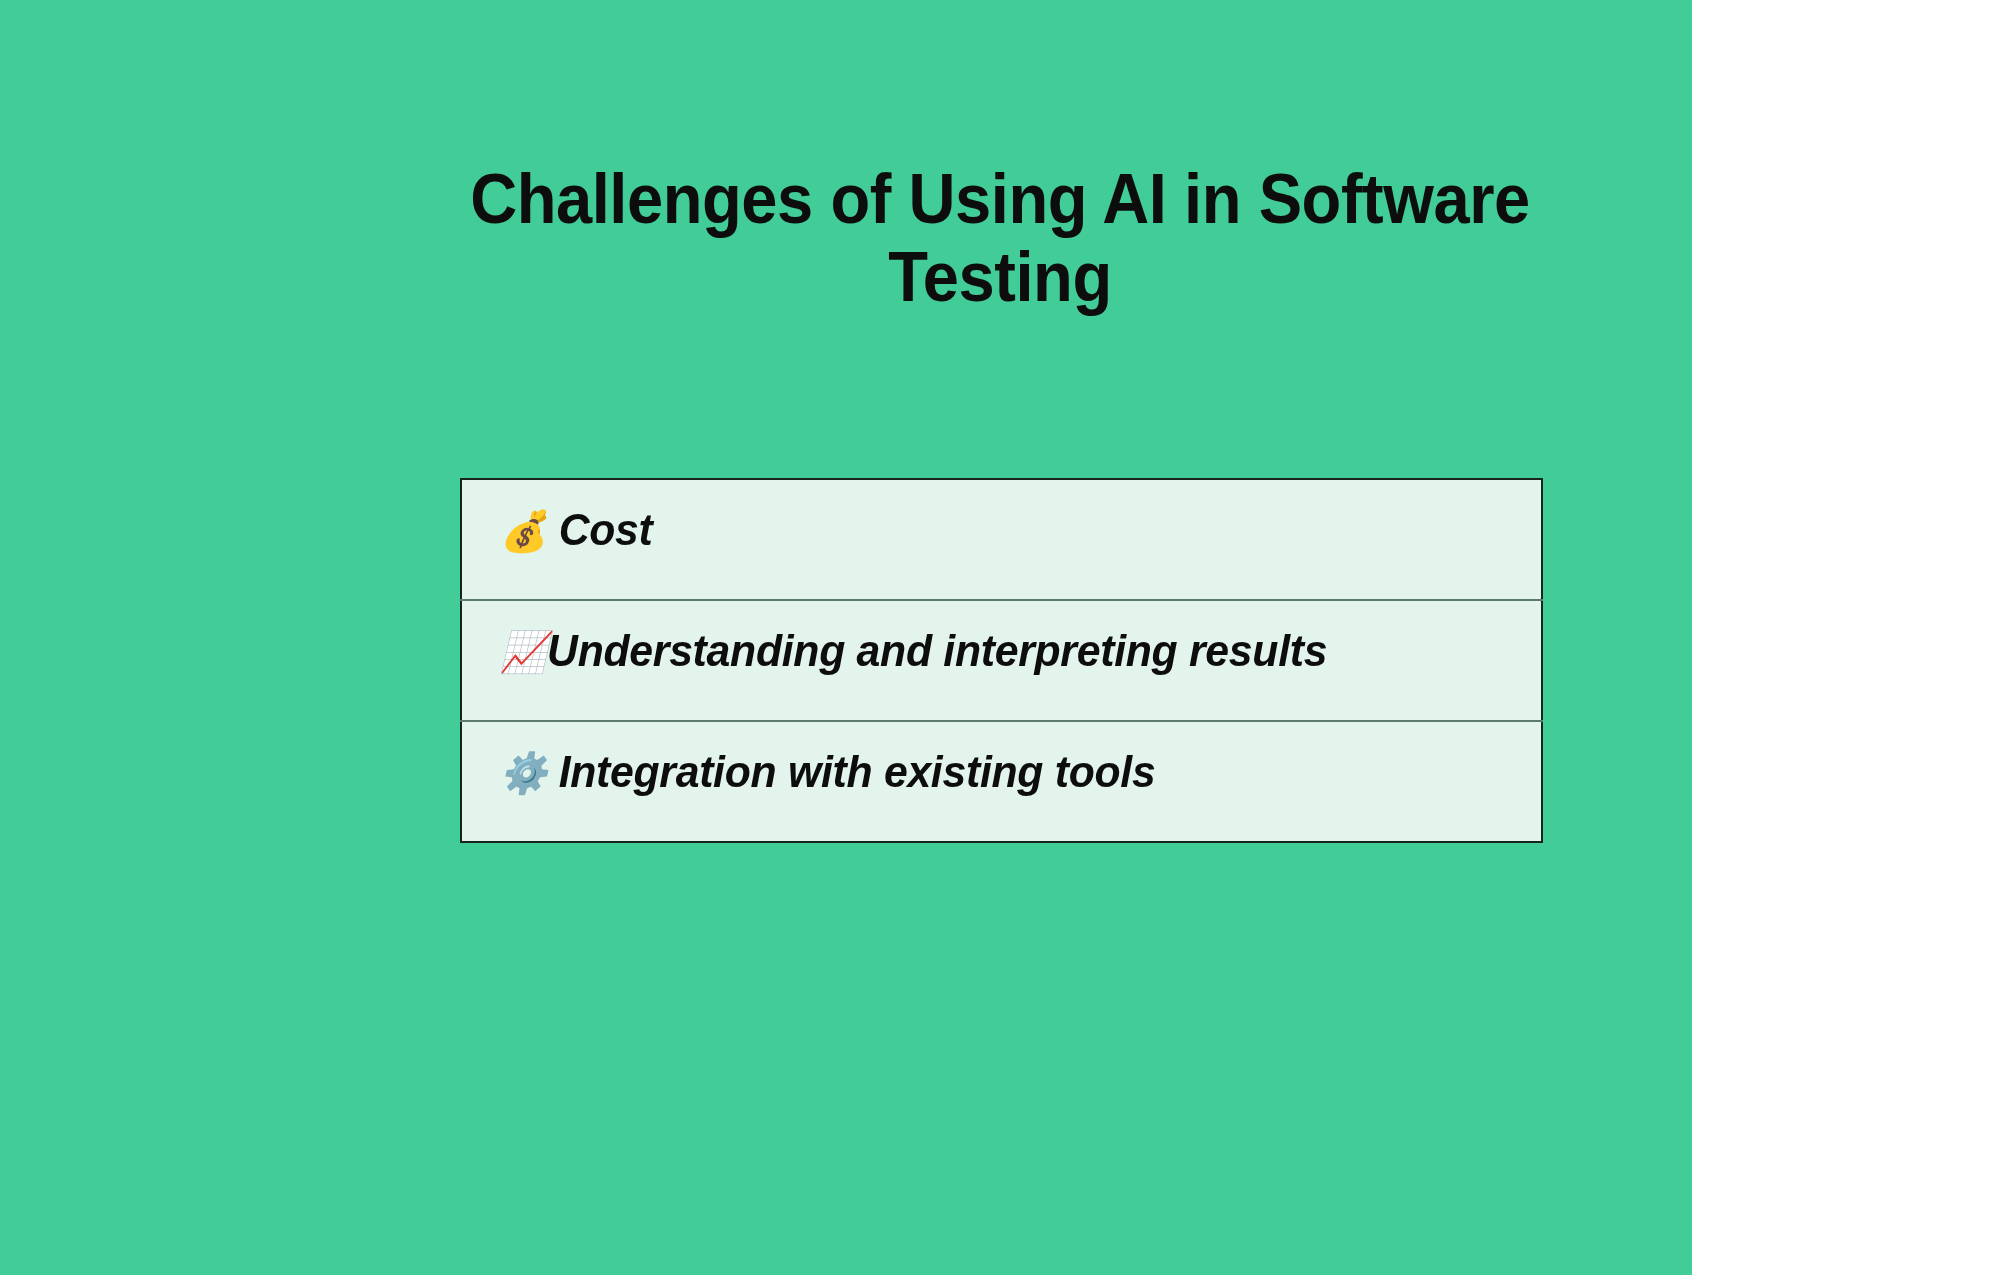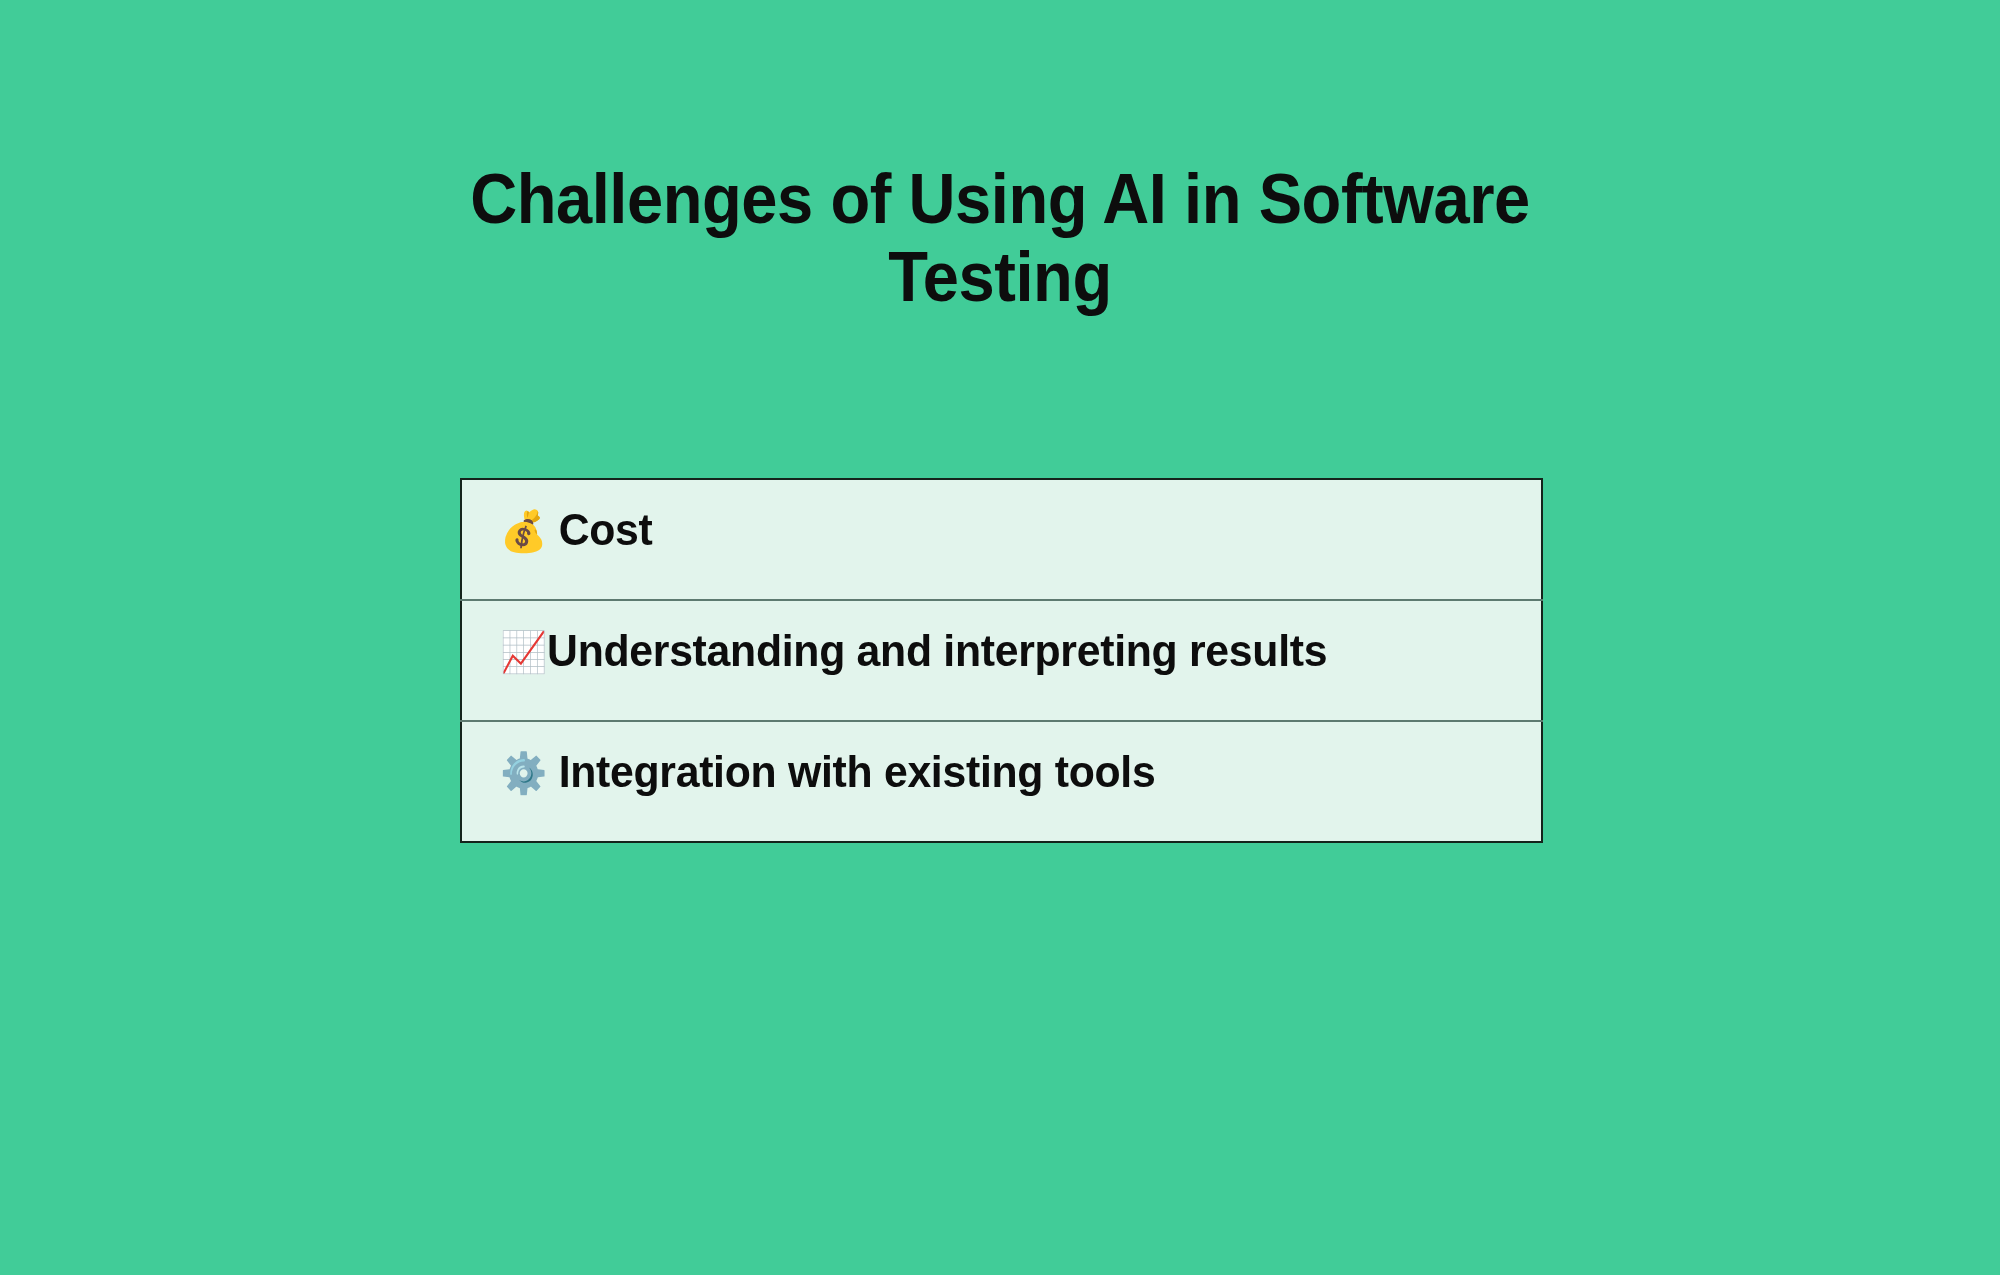--- a/index.html
+++ b/index.html
@@ -10,21 +10,21 @@
 
   body {
     width: 2000px;
     height: 1275px;
     overflow: hidden;
     font-family: "Liberation Sans", "DejaVu Sans", sans-serif;
   }
 
   #slide {
     position: relative;
-    width: 2000px;
+    width: 1692px;
     height: 1275px;
     background: #41cc98;
     box-sizing: border-box;
   }
 
   
   #title-block {
     position: absolute;
     left: 330px;
     top: 160px;
@@ -44,20 +44,21 @@
     transform-origin: 50% 50%;
     white-space: normal;
   }
 
   
   #challenges-table-wrap {
     position: absolute;
     left: 460px;
     top: 478px;
     width: 1083px;
+    font-style: italic;
   }
 
   #challenges-table {
     width: 100%;
     border-collapse: collapse;
     border: 2px solid #15241c;
     background: #e2f4ec;
     table-layout: fixed;
   }
 

